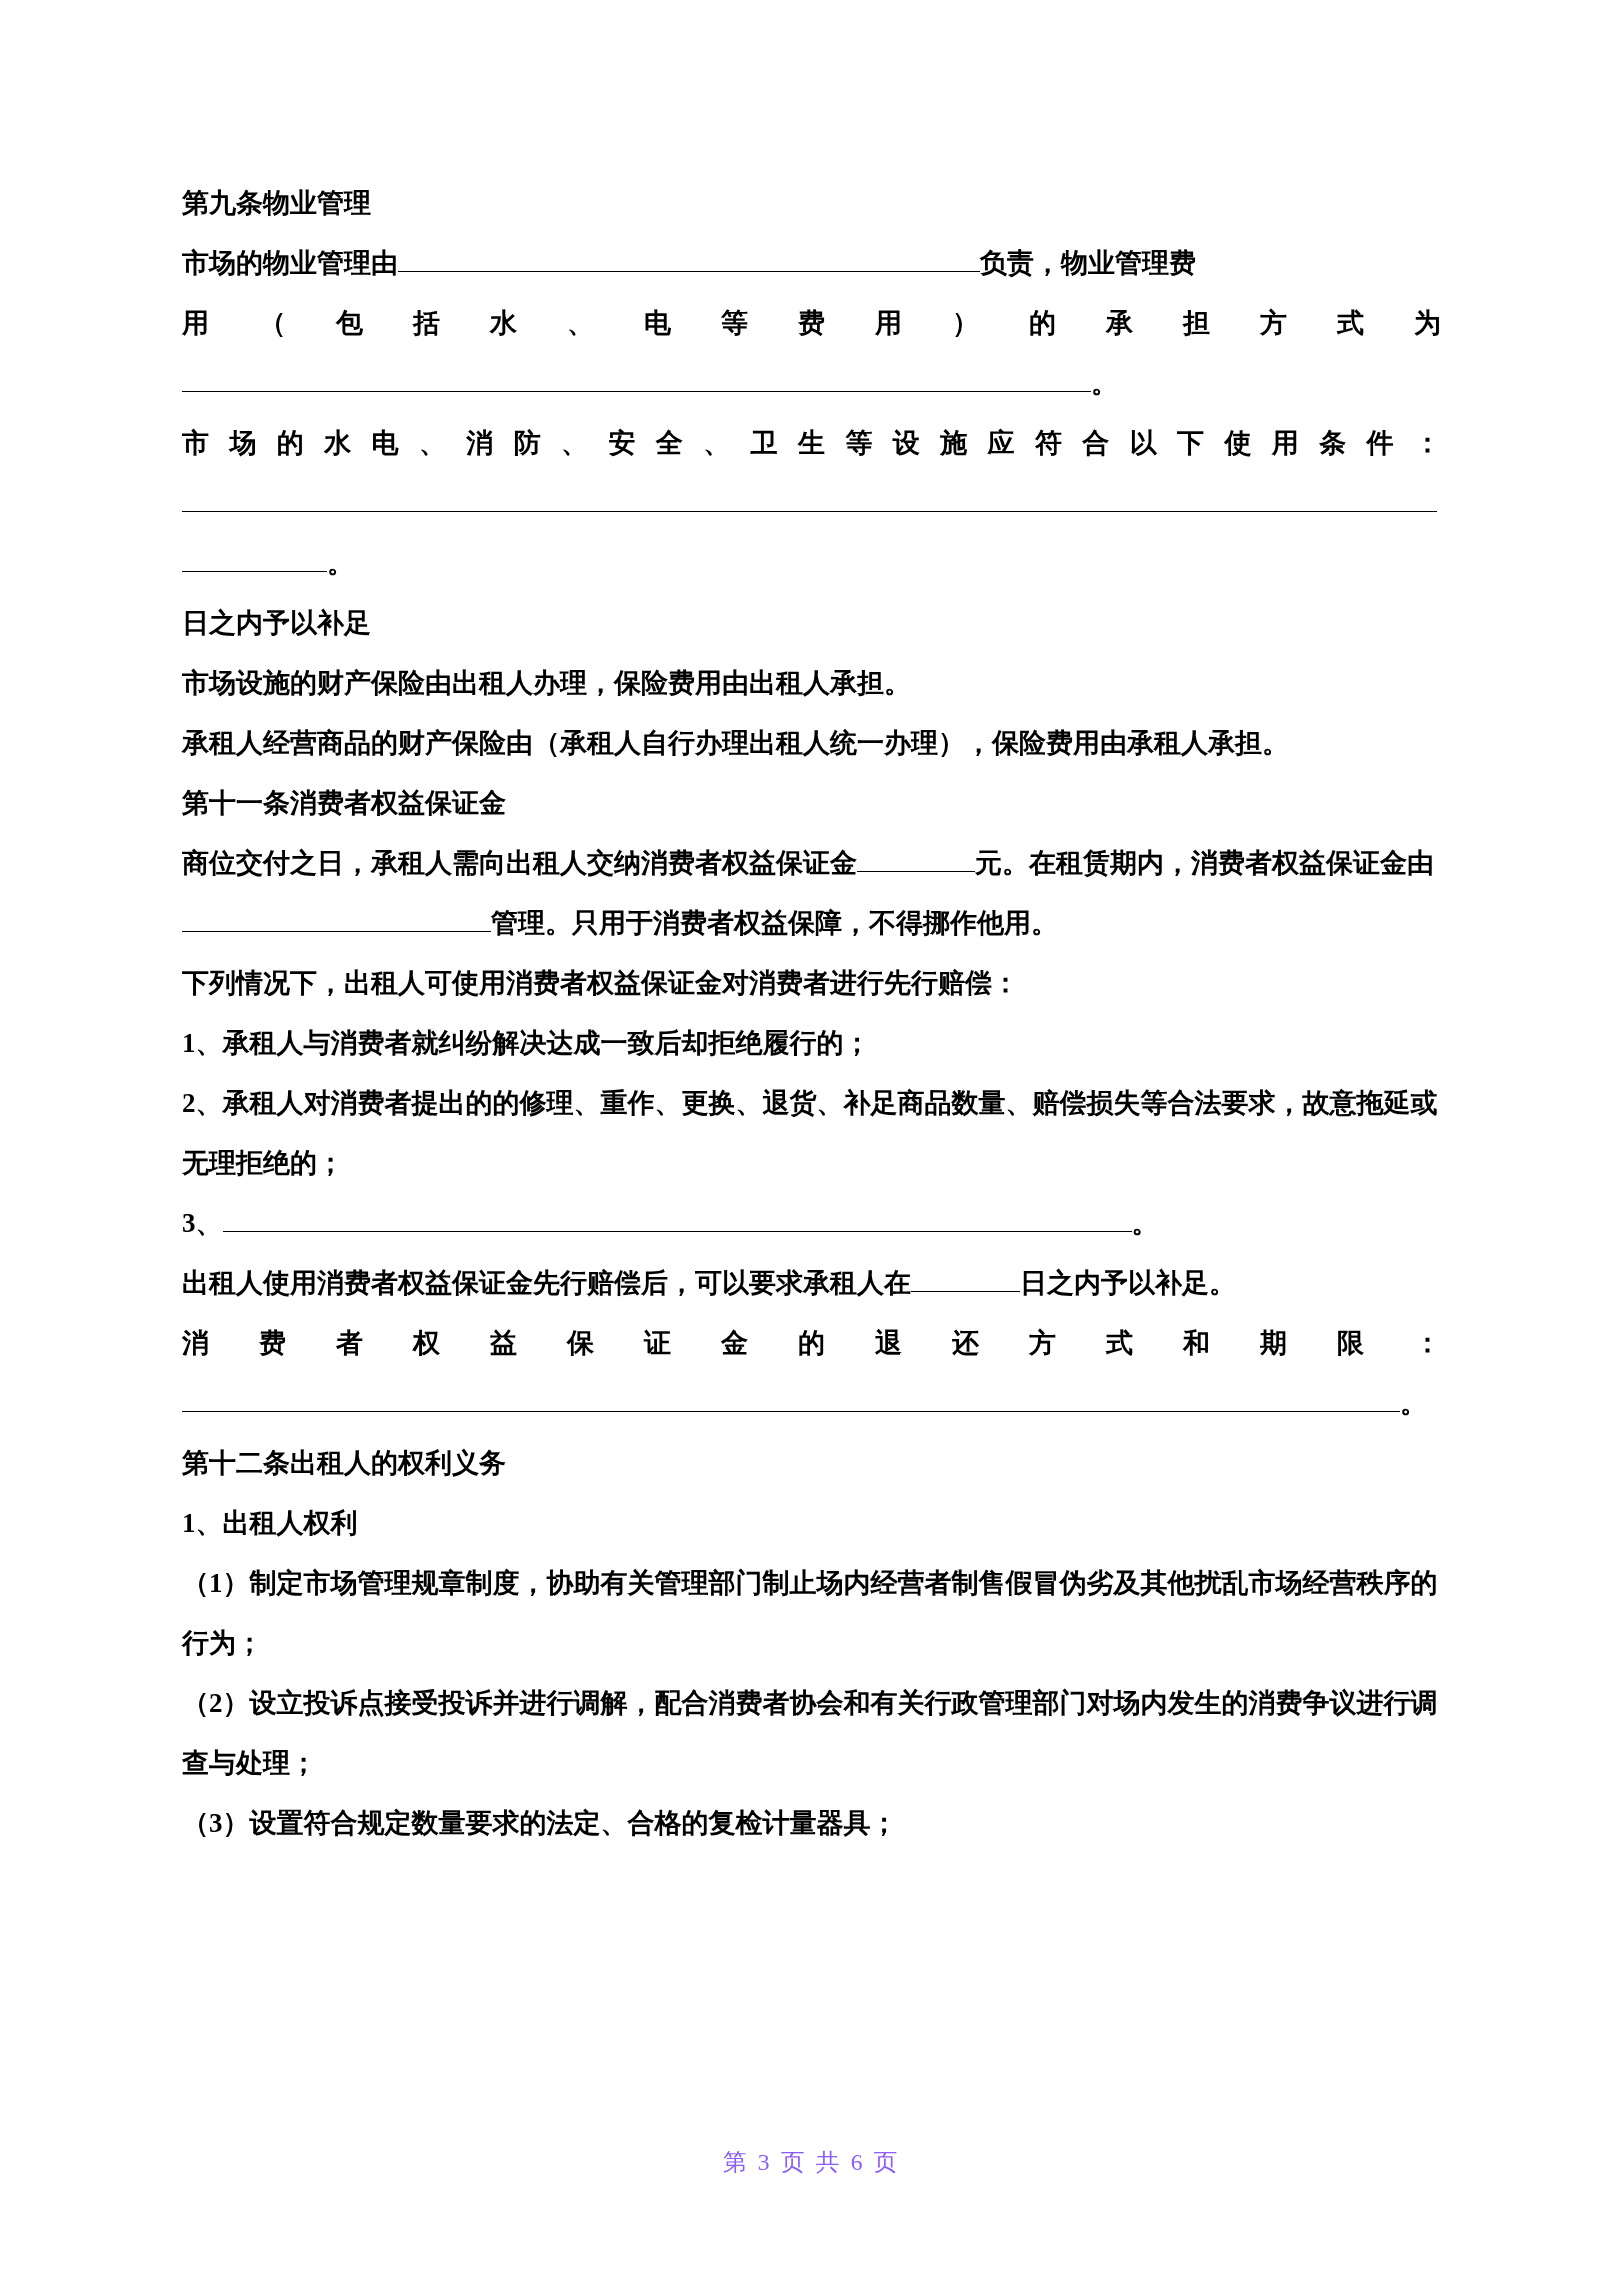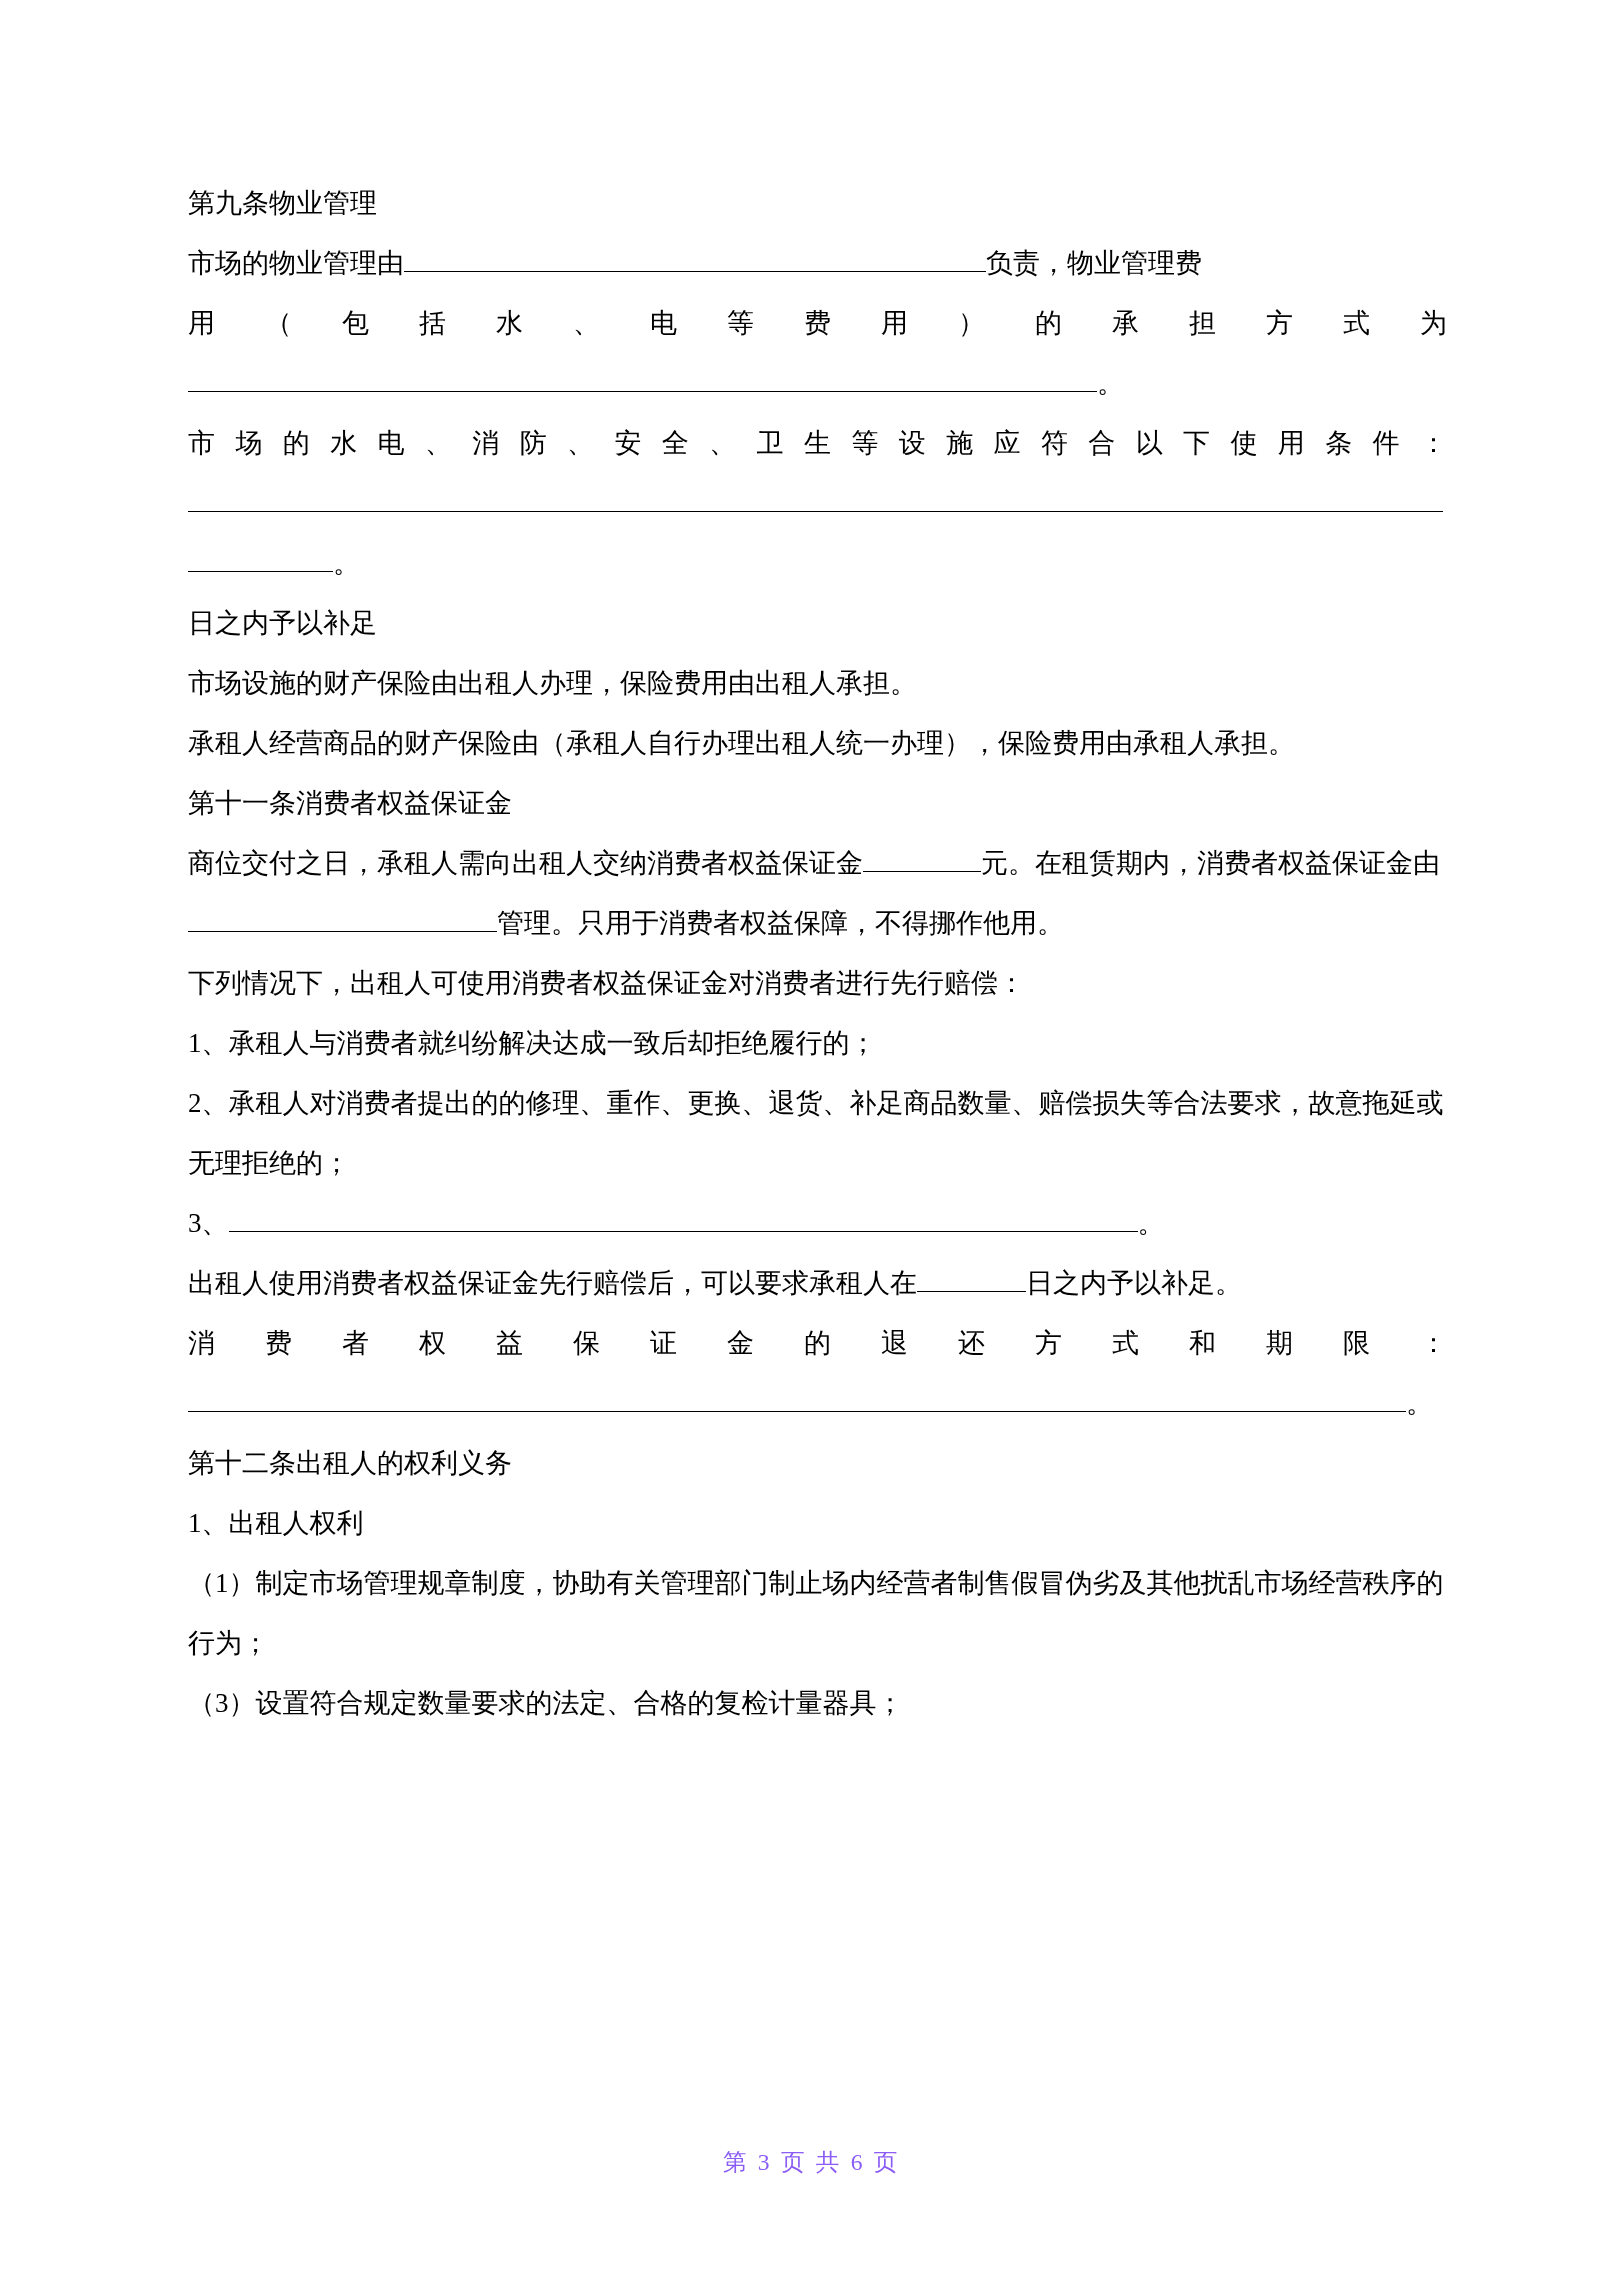--- a/index.html
+++ b/index.html
@@ -13,23 +13,24 @@
   .page {
     position: relative;
     width: 1623px;
     height: 2294px;
     background: #ffffff;
     box-sizing: border-box;
     overflow: hidden;
   }
   .content {
     position: absolute;
-    left: 188px;
+    left: 182px;
     top: 173px;
     width: 1259px;
+    font-weight: bold;
   }
   .para {
     font-size: 27px;
     line-height: 60px;
     color: #000000;
     margin: 0;
     text-align: left;
     white-space: pre-wrap;
   }
   .justify-spread {
@@ -97,20 +98,21 @@
     <p class="para justify-spread"><span>消费者权益保证金的退还方式和期限：</span></p>
 
     <p class="para"><span class="blank-line" style="width:1218px"></span><span>。</span></p>
 
     <p class="para"><span>第十二条出租人的权利义务</span></p>
 
     <p class="para"><span>1、出租人权利</span></p>
 
     <p class="para"><span>（1）制定市场管理规章制度，协助有关管理部门制止场内经营者制售假冒伪劣及其他扰乱市场经营秩序的行为；</span></p>
 
+    <p class="para"><span>（2）设立投诉点接受投诉并进行调解，配合消费者协会和有关行政管理部门对场内发生的消费争议进行调查与处理；</span></p>
 
     <p class="para"><span>（3）设置符合规定数量要求的法定、合格的复检计量器具；</span></p>
 
   </div>
 
   <div class="footer">第 3 页 共 6 页</div>
 </div>
 
 
 </body></html>

